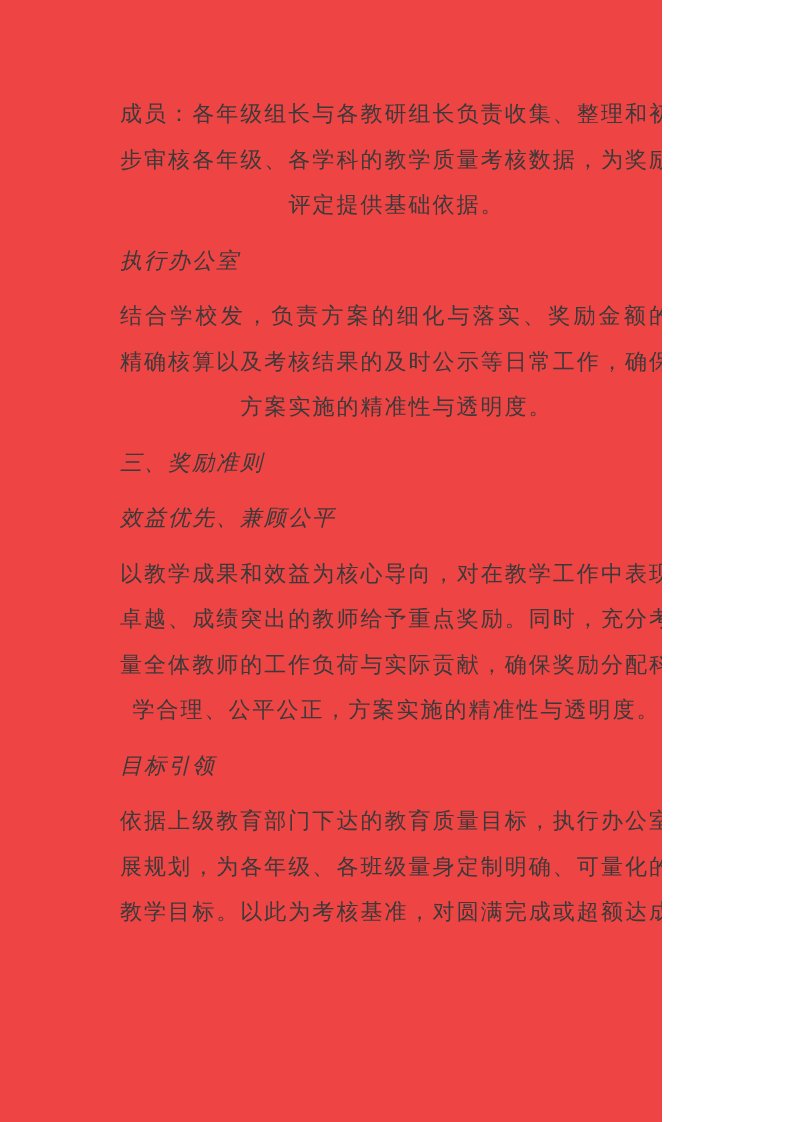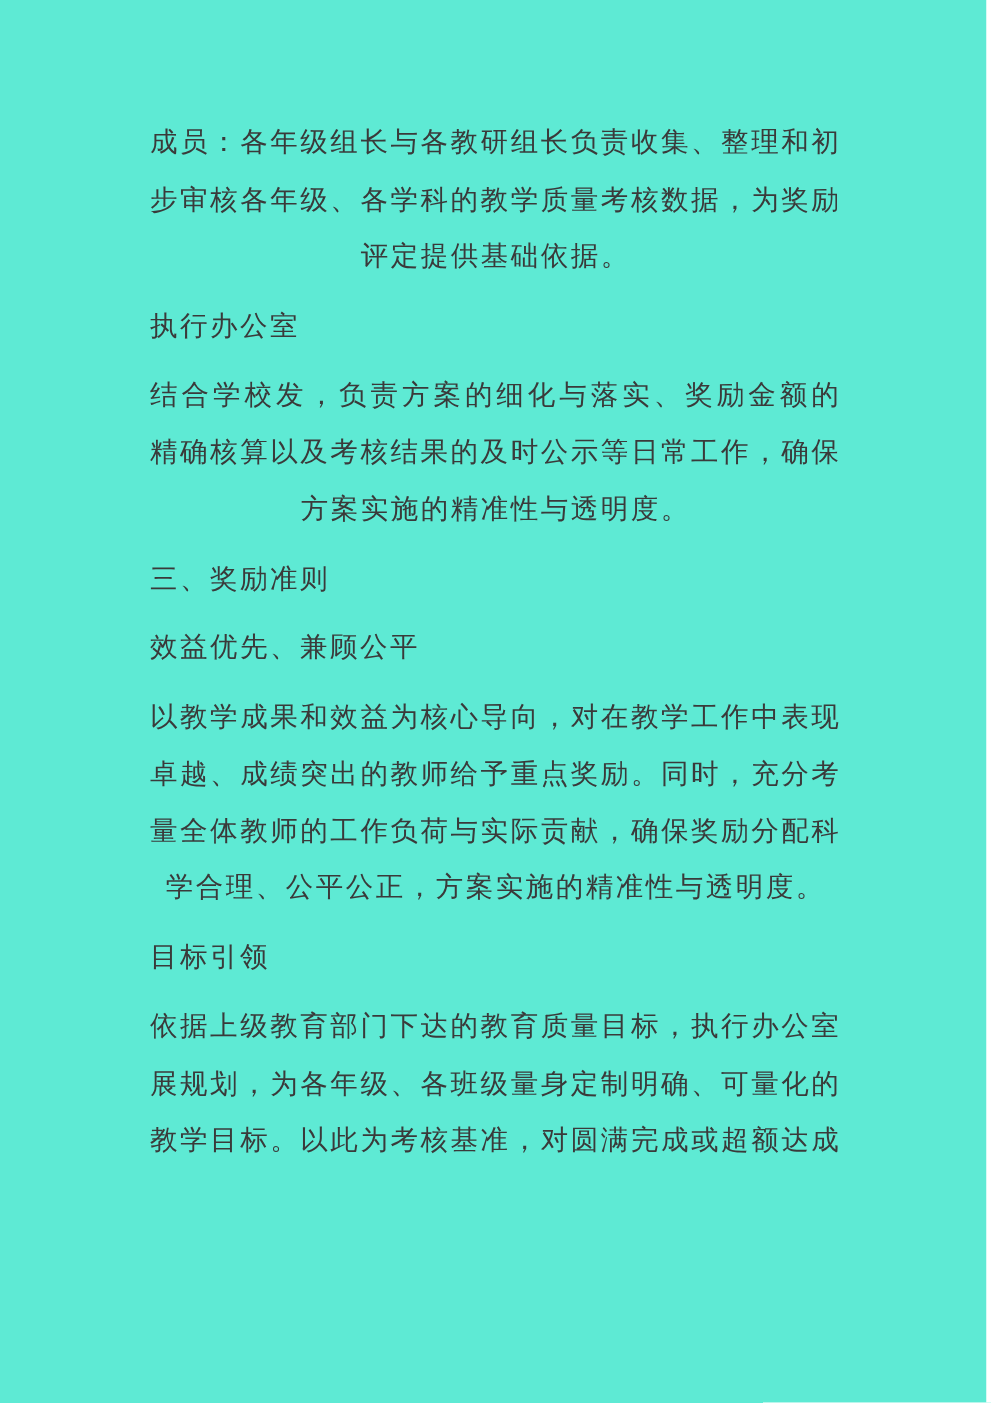--- a/index.html
+++ b/index.html
@@ -2,23 +2,23 @@
 <html><head>
 <meta charset="utf-8">
 <style>
   html, body {
     margin: 0;
     padding: 0;
     background: #ffffff;
   }
   .page {
     position: relative;
-    width: 789px;
+    width: 662px;
     height: 1122px;
-    background: #5eead4;
+    background: #ef4444;
     overflow: hidden;
     font-family: "Liberation Serif", "DejaVu Serif", serif;
   }
   .doc-body {
     position: absolute;
     left: 120px;
     top: 91px;
     width: 553px;
     color: #3a3a3a;
     font-size: 22px;
@@ -33,20 +33,21 @@
     text-align: center;
   }
   .line.fill {
     white-space: normal;
     text-align: justify;
     text-align-last: justify;
     text-justify: inter-ideograph;
   }
   .heading {
     text-align: left;
+    font-style: italic;
   }
 </style>
 </head>
 <body>
 
 <div class="page">
   <div class="doc-body">
 
     <div class="block">
       <div class="line fill">成员：各年级组长与各教研组长负责收集、整理和初</div>

